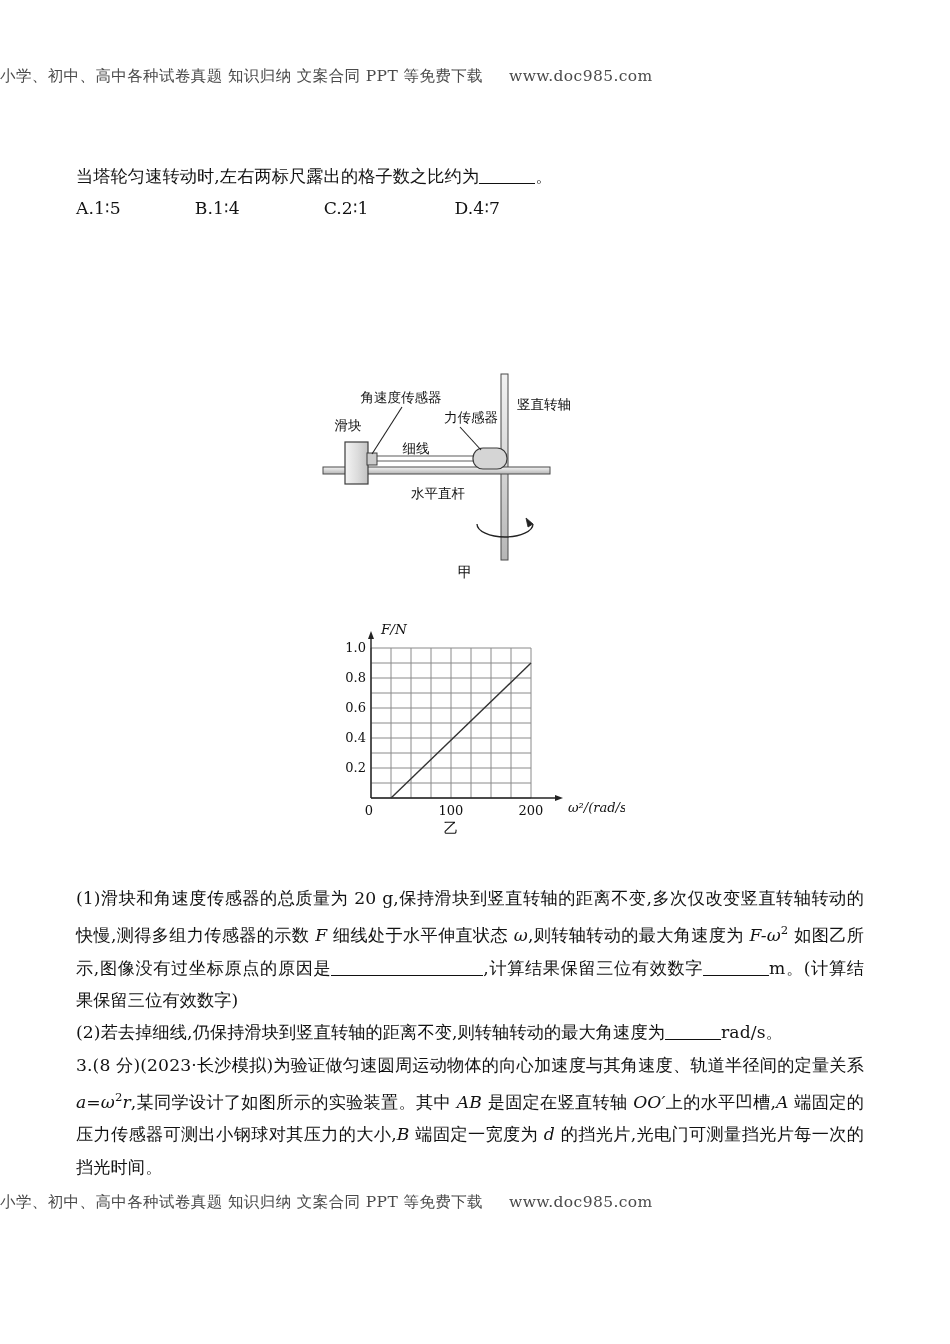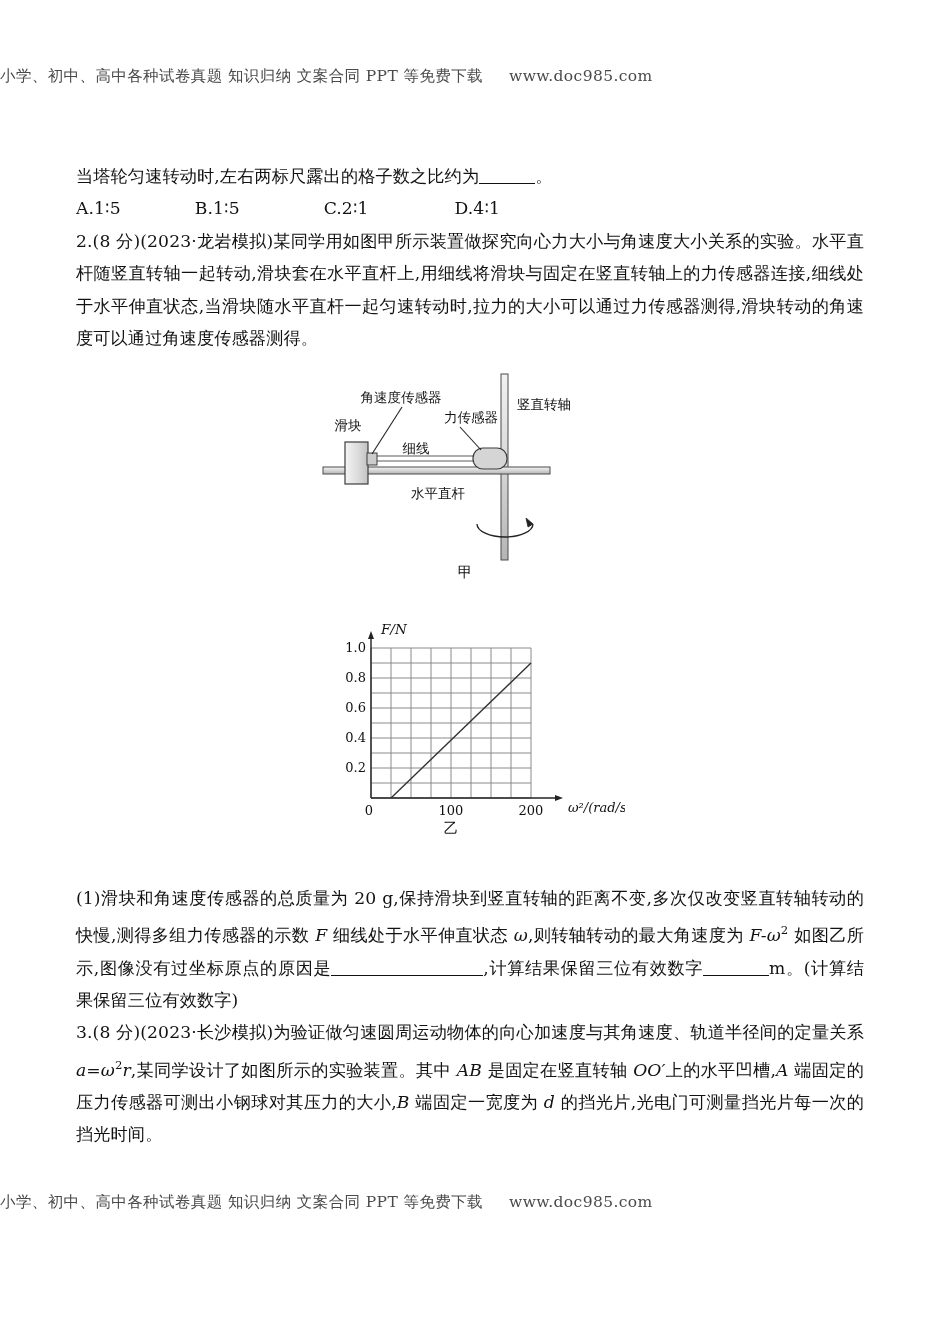--- a/index.html
+++ b/index.html
@@ -101,23 +101,22 @@
 <div class="page">
 
   <div class="watermark watermark-top">
     <span>小学、初中、高中各种试卷真题  知识归纳  文案合同  PPT 等免费下载</span><span class="wm-url">www.doc985.com</span>
   </div>
 
   <div class="content">
 
     <p class="line"><span>当塔轮匀速转动时,左右两标尺露出的格子数之比约为</span><span class="blank-sm"></span><span>。</span></p>
 
-    <p class="line opts"><span class="opt">A.1∶5</span><span class="opt op-gap1"></span><span class="opt">B.1∶5</span><span class="opt op-gap2"></span><span class="opt">C.2∶1</span><span class="opt op-gap3"></span><span class="opt">D.4∶1</span></p>
-
-    <p class="line"><span>2.(8 分)</span><span>(2023·龙岩模拟)</span><span>某同学用如图甲所示装置做探究向心力大小与角速度大小关系的实验。水平直杆随竖直转轴一起转动,滑块套在水平直杆上,用细线将滑块与固定在竖直转轴上的力传感器连接,细线处于水平伸直状态,当滑块随水平直杆一起匀速转动时,拉力的大小可以通过力传感器测得,滑块转动的角速度可以通过角速度传感器测得。</span></p>
+    <p class="line opts"><span class="opt">A.1∶5</span><span class="opt op-gap1"></span><span class="opt">B.1∶4</span><span class="opt op-gap2"></span><span class="opt">C.2∶1</span><span class="opt op-gap3"></span><span class="opt">D.4∶7</span></p>
+
 
   </div>
 
   <div class="fig-block fig-apparatus">
     <svg class="svg-center" width="340" height="215" viewBox="0 0 340 215">
       <defs>
         <linearGradient id="rodg" x1="0" y1="0" x2="0" y2="1">
           <stop offset="0%" stop-color="#f2f2f2"></stop>
           <stop offset="45%" stop-color="#d9d9d9"></stop>
           <stop offset="100%" stop-color="#b5b5b5"></stop>
@@ -205,20 +204,21 @@
       <text x="243" y="194" font-size="13" font-style="italic" font-family="'DejaVu Serif','Liberation Serif',serif" fill="#111">ω²/(rad/s)²</text>
 
       <text x="126" y="215" text-anchor="middle" font-size="14.5" font-family="'DejaVu Serif','Liberation Serif',serif" fill="#111">乙</text>
     </svg>
   </div>
 
   <div class="content" style="top:858px;">
 
     <p class="line"><span>(1)滑块和角速度传感器的总质量为 20 g,保持滑块到竖直转轴的距离不变,多次仅改变竖直转轴转动的快慢,测得多组力传感器的示数 </span><span class="ital">F</span><span> 细线处于水平伸直状态 </span><span class="ital">ω</span><span>,则转轴转动的最大角速度为 </span><span class="ital">F-ω</span><sup>2</sup><span> 如图乙所示,图像没有过坐标原点的原因是</span><span class="blank-lg"></span><span>,计算结果保留三位有效数字</span><span class="blank-md"></span><span>m。(计算结果保留三位有效数字)</span></p>
 
+    <p class="line"><span>(2)若去掉细线,仍保持滑块到竖直转轴的距离不变,则转轴转动的最大角速度为</span><span class="blank-sm"></span><span>rad/s。</span></p>
 
     <p class="line"><span>3.(8 分)</span><span>(2023·长沙模拟)</span><span>为验证做匀速圆周运动物体的向心加速度与其角速度、轨道半径间的定量关系 </span><span class="ital">a=ω</span><sup>2</sup><span class="ital">r</span><span>,某同学设计了如图所示的实验装置。其中 </span><span class="ital">AB</span><span> 是固定在竖直转轴 </span><span class="ital">OO′</span><span>上的水平凹槽,</span><span class="ital">A</span><span> 端固定的压力传感器可测出小钢球对其压力的大小,</span><span class="ital">B</span><span> 端固定一宽度为 </span><span class="ital">d</span><span> 的挡光片,光电门可测量挡光片每一次的挡光时间。</span></p>
 
   </div>
 
   <div class="watermark watermark-bottom">
     <span>小学、初中、高中各种试卷真题  知识归纳  文案合同  PPT 等免费下载</span><span class="wm-url">www.doc985.com</span>
   </div>
 
 </div>

